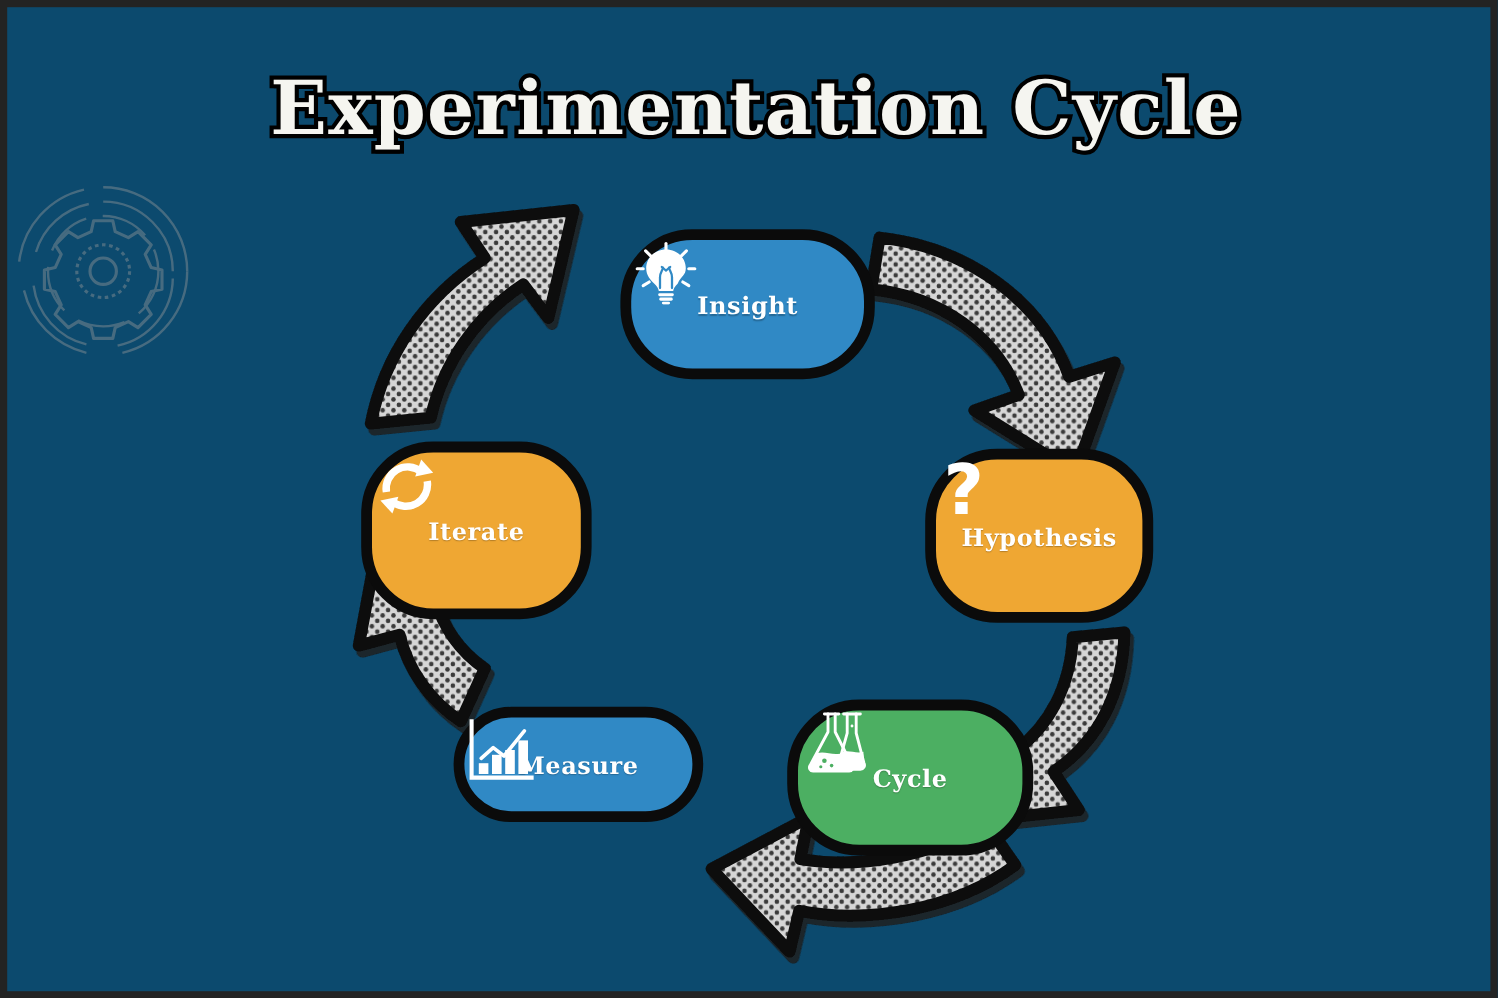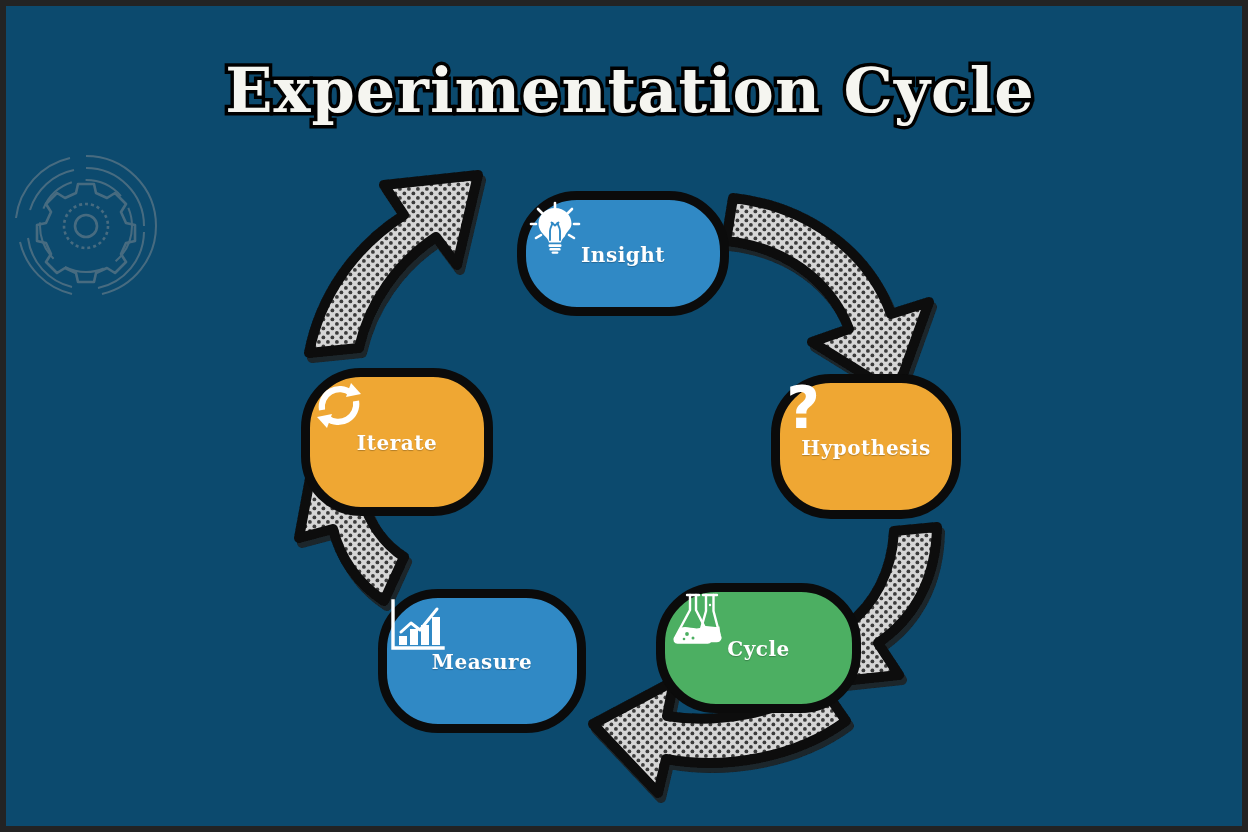--- a/index.html
+++ b/index.html
@@ -72,21 +72,21 @@
     font-weight: bold;
     font-size: 20px;
     letter-spacing: 0.5px;
     color: #ffffff;
     white-space: nowrap;
     text-shadow: 0 1px 1px rgba(0,0,0,0.25);
   }
   #node-insight    { left: 511px; top: 45px;  width: 212px; height: 125px; }
   #node-hypothesis { left: 765px; top: 228px; width: 190px; height: 145px; }
   #node-test       { left: 650px; top: 437px; width: 205px; height: 130px; }
-  #node-measure    { left: 372px; top: 443px; width: 208px; height: 144px; }
+  #node-measure    { left: 372px; top: 443px; width: 208px; height: 96px; }
   #node-iterate    { left: 295px; top: 222px; width: 192px; height: 148px; }
 
   
   #center-gear {
     position: absolute;
     left: 549px;
     top: 236px;
     width: 160px;
     height: 160px;
     z-index: 2;

